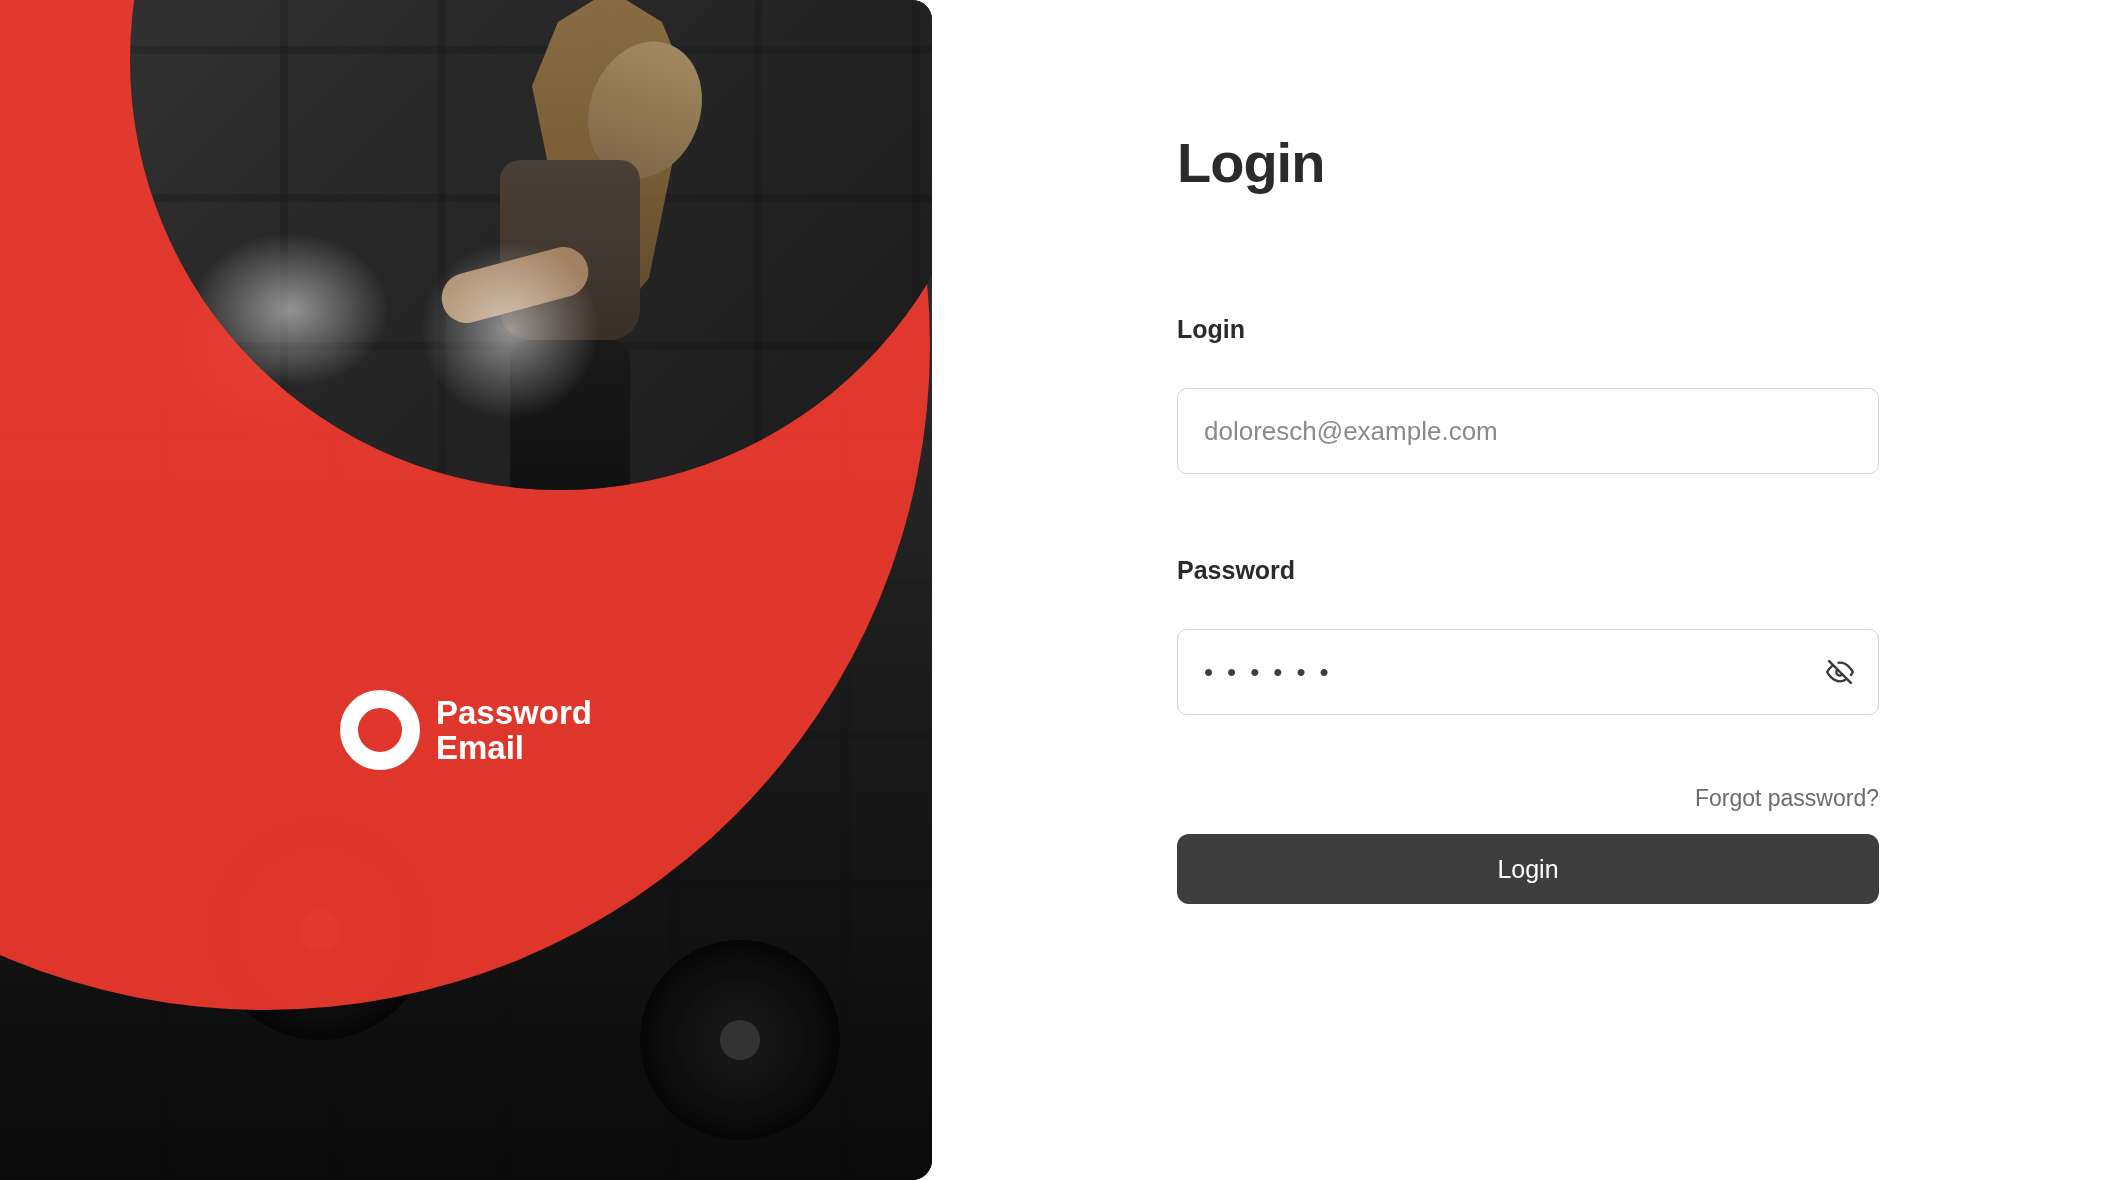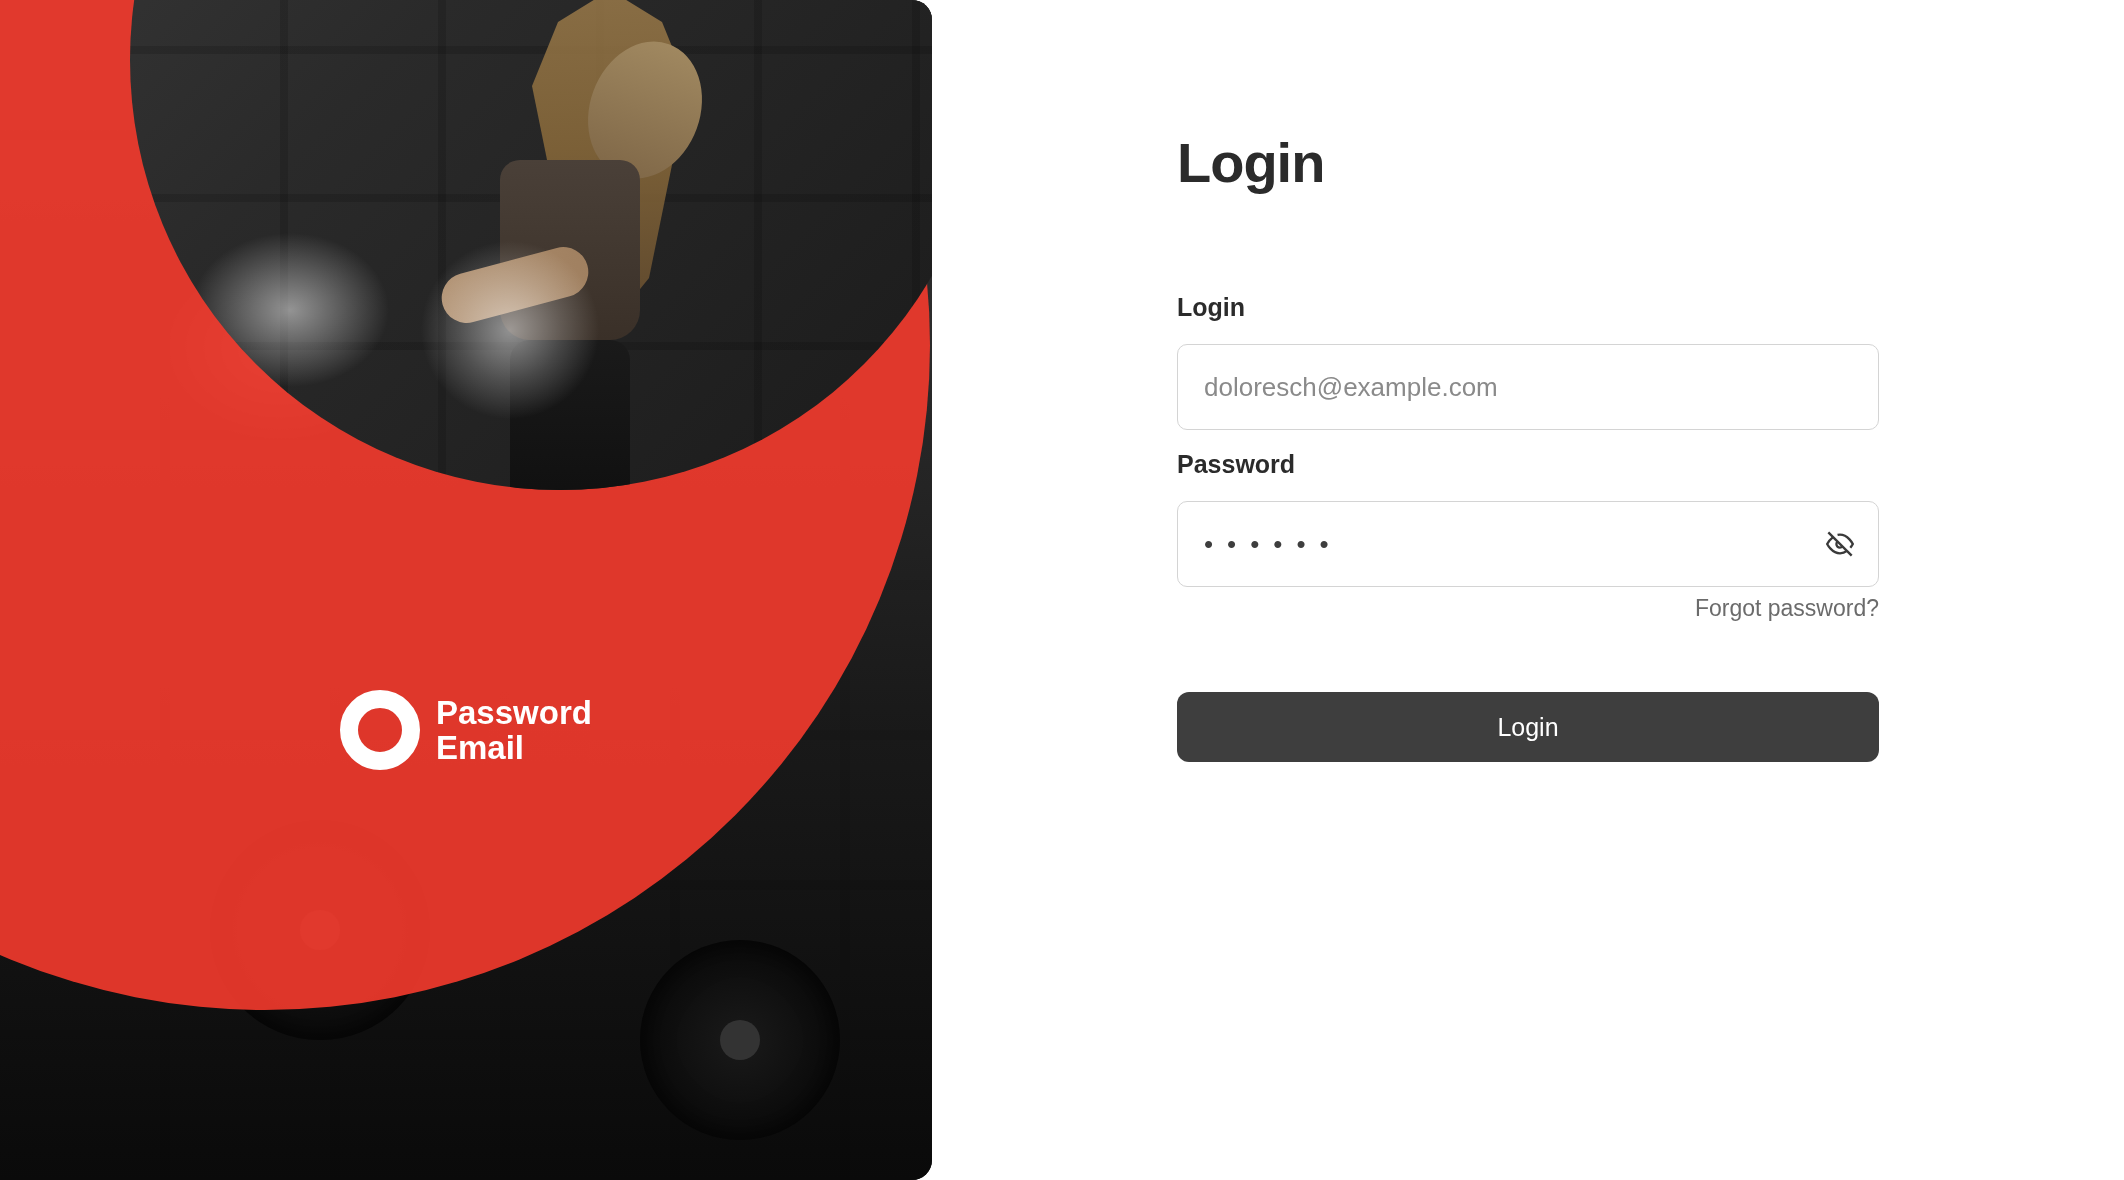--- a/index.html
+++ b/index.html
@@ -225,41 +225,42 @@
       line-height: 1.07;
     }
     
     .right-panel {
       flex: 1;
       height: 100%;
       display: flex;
       flex-direction: column;
       padding: 130px 245px 0 245px;
       background: #fff;
+      gap: 22px;
     }
     
     .login-title {
       font-size: 56px;
       font-weight: 700;
       color: #2b2b2b;
       letter-spacing: -1px;
       margin-bottom: 98px;
     }
     
     .field-label {
       font-size: 25px;
       font-weight: 600;
       color: #2b2b2b;
       margin-bottom: 22px;
     }
     
     .input-wrap {
       position: relative;
       width: 100%;
-      margin-bottom: 20px;
+      margin-bottom: 60px;
       border-radius: 29px;
     }
     
     .text-input {
       width: 100%;
       height: 86px;
       border: 1.5px solid #d4d4d4;
       border-radius: 10px;
       padding: 0 26px;
       font-size: 26px;
@@ -297,21 +298,20 @@
       height: 28px;
       stroke: #3a3a3a;
       stroke-width: 2;
       fill: none;
     }
     
     .forgot-row {
       display: flex;
       justify-content: flex-end;
       margin-top: -12px;
-      margin-bottom: 70px;
     }
     
     .forgot-link {
       font-size: 23px;
       color: #6b6b6b;
       cursor: pointer;
       text-decoration: none;
     }
     
     .login-button {

